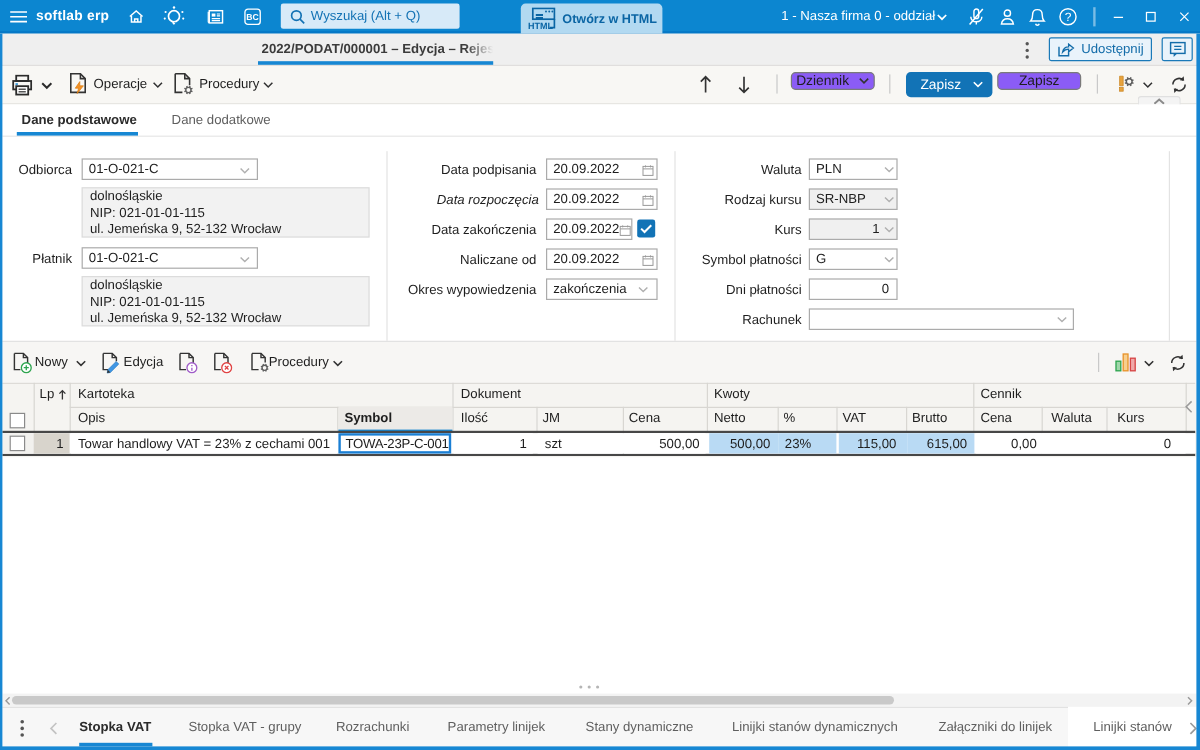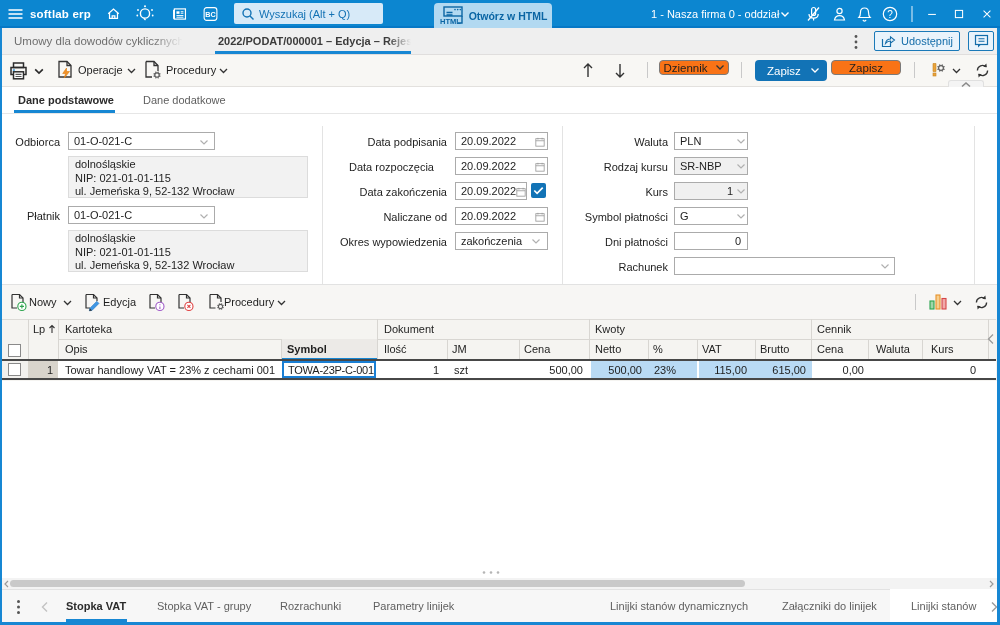--- a/index.html
+++ b/index.html
@@ -20,21 +20,21 @@
 .doctab { position:absolute; top:0; height:27px; line-height:27px; white-space:nowrap; overflow:hidden; }
 #doctab1 { left:14px; width:172px; color:#6e6e6e; font-size:11.5px; -webkit-mask-image:linear-gradient(to right,#000 80%,transparent 98%); }
 #doctab2 { left:218px; width:193px; color:#3b3b3b; font-weight:bold; font-size:11px; -webkit-mask-image:linear-gradient(to right,#000 88%,transparent 100%); }
 #doctab2u { position:absolute; left:215px; top:51px; width:196px; height:3px; background:#1787d3; }
 #sharebtn { position:absolute; left:874px; top:31px; width:86px; height:20px; border:1px solid #1a79b8; background:#e9f3fb; border-radius:2px; display:flex; align-items:center; justify-content:center; color:#136ca9; font-size:11px; }
 #chatbtn { position:absolute; left:968px; top:31px; width:26px; height:20px; border:1px solid #1a79b8; background:#e9f3fb; border-radius:2px; display:flex; align-items:center; justify-content:center; }
 
 #toolbar { left:2px; top:55px; width:995px; height:32px; background:#f8f7f4; border-bottom:1px solid #e3e1de; }
 .tbtxt { font-size:11px; color:#1e1e1e; }
 .vsep { position:absolute; top:62px; width:1px; height:16px; background:#c9c9c9; }
-.btn { position:absolute; top:60px; height:15px; border:1px solid #7a7a7a; border-radius:4px; background:#f97316; font-size:11.5px; color:#1e1e1e; display:flex; align-items:center; justify-content:center; }
+.btn { position:absolute; top:60px; height:15px; border:1px solid #7a7a7a; border-radius:4px; background:#8b5cf6; font-size:11.5px; color:#1e1e1e; display:flex; align-items:center; justify-content:center; }
 #zapisz { position:absolute; left:755px; top:60px; width:72px; height:21px; background:#1273b6; border-radius:4px; color:#fff; font-size:11.5px; display:flex; align-items:center; }
 #collapse { position:absolute; left:948px; top:80px; width:36px; height:8px; background:#f4f4f4; border:1px solid #e0e0e0; border-bottom:none; border-radius:3px 3px 0 0; display:flex; align-items:center; justify-content:center; }
 
 #innertabs { left:2px; top:87px; width:995px; height:27px; background:#fff; border-bottom:1px solid #e6e6e6; }
 .itab { position:absolute; top:0; height:29px; line-height:27px; font-size:11px; }
 
 #form { left:2px; top:116px; width:995px; height:168px; background:#fff; }
 .flabel { position:absolute; font-size:11px; color:#1e1e1e; text-align:right; }
 .field { position:absolute; height:18px; border:1px solid #ababab; background:#fff; font-size:11px; color:#1e1e1e; display:flex; align-items:center; }
 .field.gray { background:#f0f0f0; }
@@ -147,21 +147,20 @@
         <path d="M2.5 7.5h9" stroke="#fff" stroke-width="1.2"></path>
       </svg>
     <svg class="ic" style="left:953px;width:12px;" viewBox="0 0 14 14">
         <rect x="2.8" y="2.8" width="8.4" height="8.4" fill="none" stroke="#fff" stroke-width="1.2"></rect>
       </svg>
     <svg class="ic" style="left:981px;width:12px;" viewBox="0 0 14 14">
         <path d="m3 3 8 8M11 3l-8 8" stroke="#fff" stroke-width="1.2"></path>
       </svg>
   </div>
   <div id="tabrow" class="abs">
-    <div id="doctab1" class="doctab">Umowy dla dowodów cyklicznych</div>
     <div id="doctab2" class="doctab">2022/PODAT/000001 – Edycja – Rejestr</div>
 
     <svg style="position:absolute;left:852px;top:6px" width="8" height="16" viewBox="0 0 8 16">
         <circle cx="4" cy="2.5" r="1.4" fill="#555"></circle>
         <circle cx="4" cy="8" r="1.4" fill="#555"></circle>
         <circle cx="4" cy="13.5" r="1.4" fill="#555"></circle>
       </svg>
   </div>
   <div id="doctab2u" class="abs"></div>
   <div id="sharebtn"><svg width="15" height="13" viewBox="0 0 15 13" style="margin-right:5px">
@@ -276,21 +275,21 @@
   <div class="flabel" style="left:0px;top:210px;width:60px;">Płatnik</div>
   <div class="field" style="left:68px;top:206px;width:147px;">
       <span style="margin-left:5px">01-O-021-C</span>
       <svg style="position:absolute;right:5px;top:5px" width="10" height="9" viewBox="0 0 10 9">
         <path d="m1.5 2.5 3.5 3.5 3.5-3.5" fill="none" stroke="#b0b0b0" stroke-width="1.2"></path>
       </svg>
     </div>
   <div class="infobox abs" style="top:230px;">dolnośląskie<br>NIP: 021-01-01-115<br>ul. Jemeńska 9, 52-132 Wrocław</div>
 
   <div class="flabel" style="left:307px;top:136px;width:140px;">Data podpisania</div>
-  <div class="flabel" style="left:294px;top:161px;width:140px;">Data rozpoczęcia</div>
+  <div class="flabel" style="left:309px;top:161px;width:140px;font-style:italic;">Data rozpoczęcia</div>
   <div class="flabel" style="left:307px;top:186px;width:140px;">Data zakończenia</div>
   <div class="flabel" style="left:307px;top:211px;width:140px;">Naliczane od</div>
   <div class="flabel" style="left:267px;top:236px;width:180px;">Okres wypowiedzenia</div>
   <div class="field" style="left:455px;top:132px;width:93px;">
       <span style="margin-left:5px">20.09.2022</span>
     </div>
   <div class="field" style="left:455px;top:157px;width:93px;">
       <span style="margin-left:5px">20.09.2022</span>
     </div>
   <div class="field" style="left:455px;top:182px;width:72px;">
@@ -548,20 +547,21 @@
         <circle cx="3.5" cy="13.5" r="1.5" fill="#555"></circle>
       </svg>
     <svg class="abs" style="left:38px;top:11px" width="9" height="12" viewBox="0 0 9 12">
         <path d="M7 1.5 2.5 6 7 10.5" fill="none" stroke="#c3c3c3" stroke-width="1.4"></path>
       </svg>
     <div class="btab" style="left:64px;font-weight:bold;color:#2b2b2b;">Stopka VAT</div>
     <div class="abs" style="left:64px;top:29px;width:61px;height:3px;background:#1787d3;"></div>
     <div class="btab" style="left:155px;">Stopka VAT - grupy</div>
     <div class="btab" style="left:278px;">Rozrachunki</div>
     <div class="btab" style="left:371px;">Parametry linijek</div>
+    <div class="btab" style="left:486px;">Stany dynamiczne</div>
     <div class="btab" style="left:608px;">Linijki stanów dynamicznych</div>
     <div class="btab" style="left:780px;">Załączniki do linijek</div>
     <div class="btab" style="left:909px;width:77px;overflow:hidden;-webkit-mask-image:linear-gradient(to right,#000 85%,transparent);">Linijki stanów</div>
     <svg class="abs" style="left:988px;top:11px" width="8" height="12" viewBox="0 0 8 12">
         <path d="m2 1.5 4.5 4.5L2 10.5" fill="none" stroke="#9a9a9a" stroke-width="1.4"></path>
       </svg>
   </div>
   <div id="bL" class="abs"></div>
   <div id="bR" class="abs"></div>
   <div id="bB" class="abs"></div>

